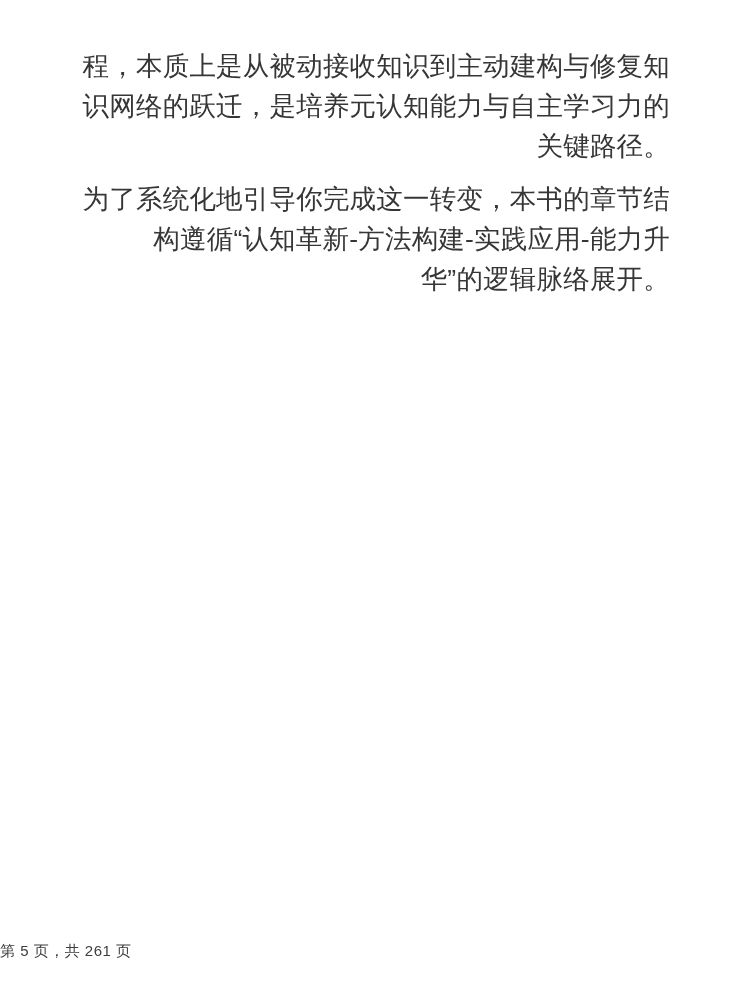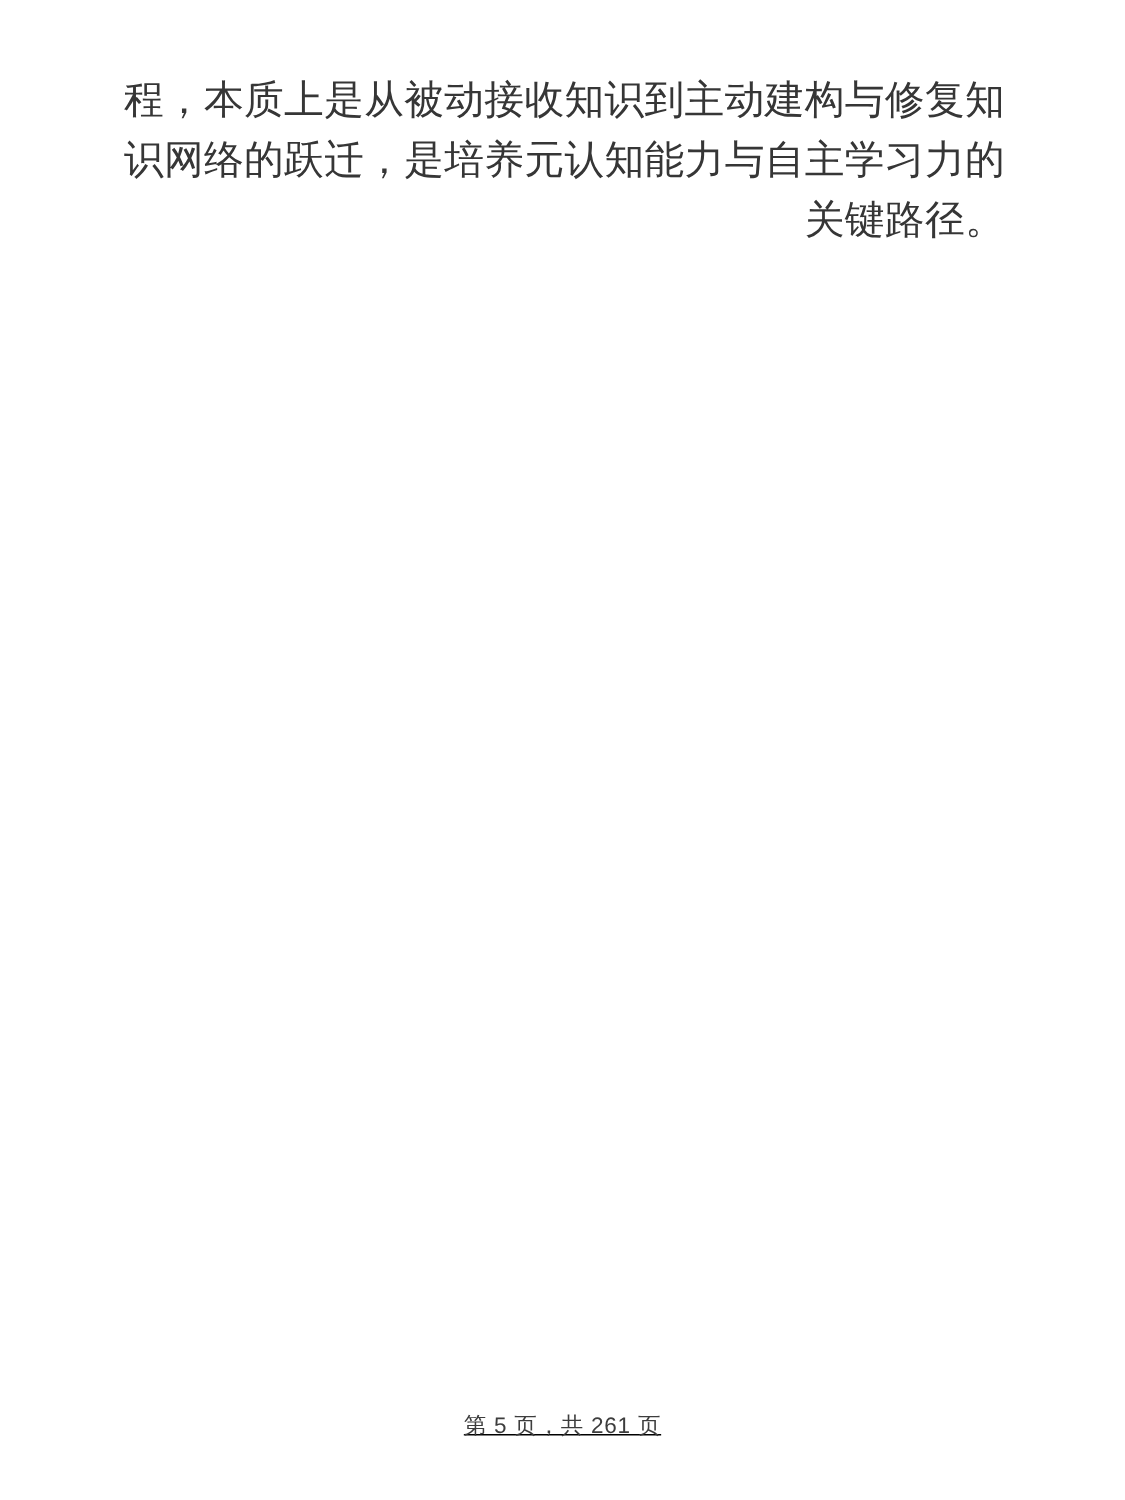--- a/index.html
+++ b/index.html
@@ -32,36 +32,38 @@
     color: #363636;
     white-space: pre-line;
     letter-spacing: 0.2px;
     text-align: right;
   }
   .footer {
     position: absolute;
     left: 0;
     right: 0;
     top: 941px;
-    text-align: center;
-    text-decoration: underline;
+    text-align: left;
   }
   .footer span {
     font-size: 15px;
     line-height: 20px;
     color: #3d3d3d;
     letter-spacing: 0.5px;
   }
 </style>
 </head>
 <body>
 
 <div class="page">
   <div class="content">
     <p class="para">程，本质上是从被动接收知识到主动建构与修复知
 识网络的跃迁，是培养元认知能力与自主学习力的
 关键路径。</p>
+    <p class="para">为了系统化地引导你完成这一转变，本书的章节结
+构遵循“认知革新-方法构建-实践应用-能力升
+华”的逻辑脉络展开。</p>
   </div>
 
   <div class="footer">
     <span>第 5 页，共 261 页</span>
   </div>
 </div>
 
 </body></html>

